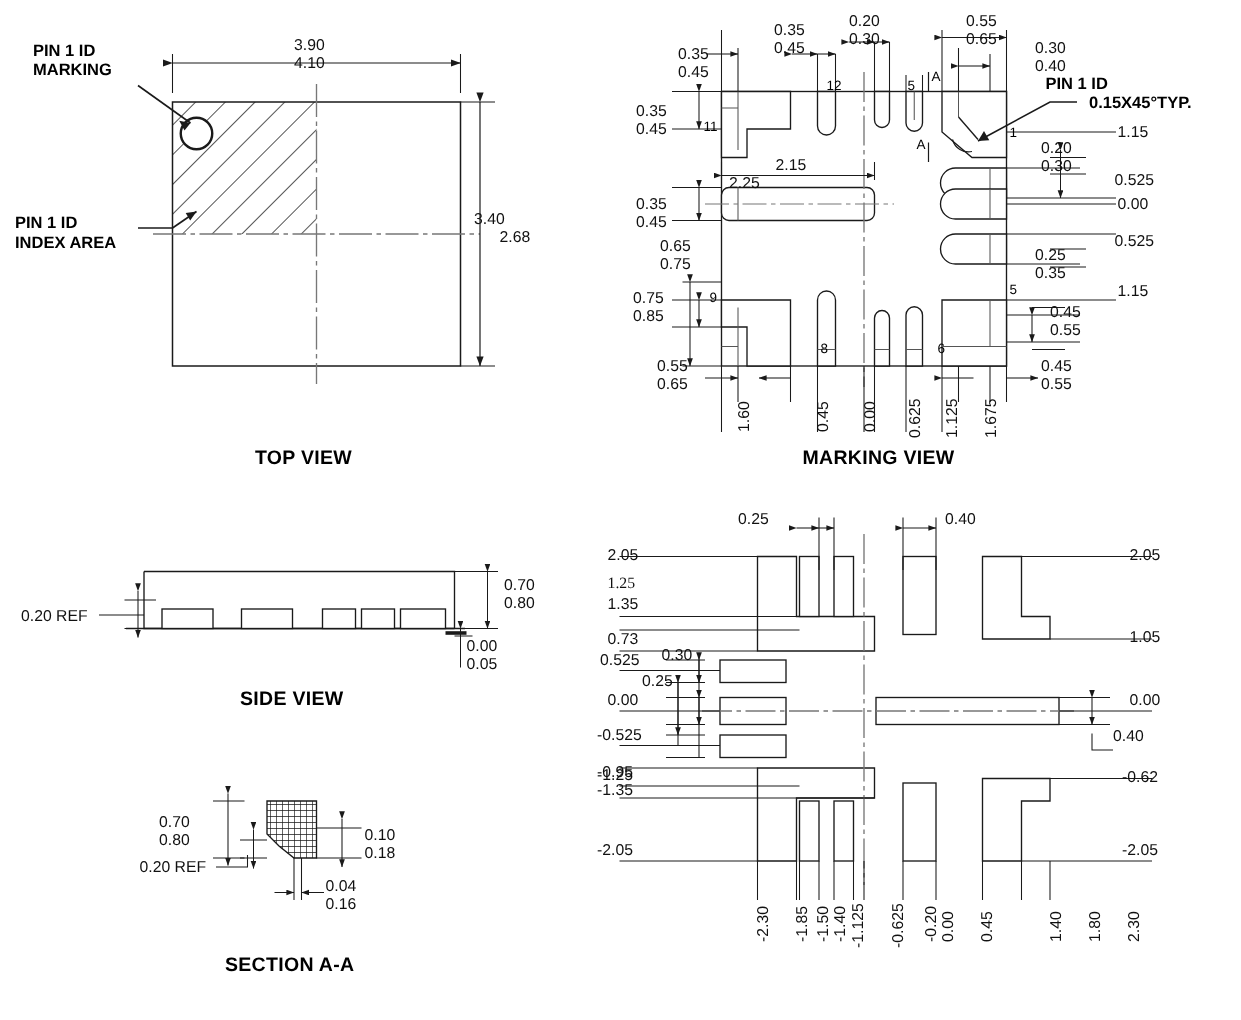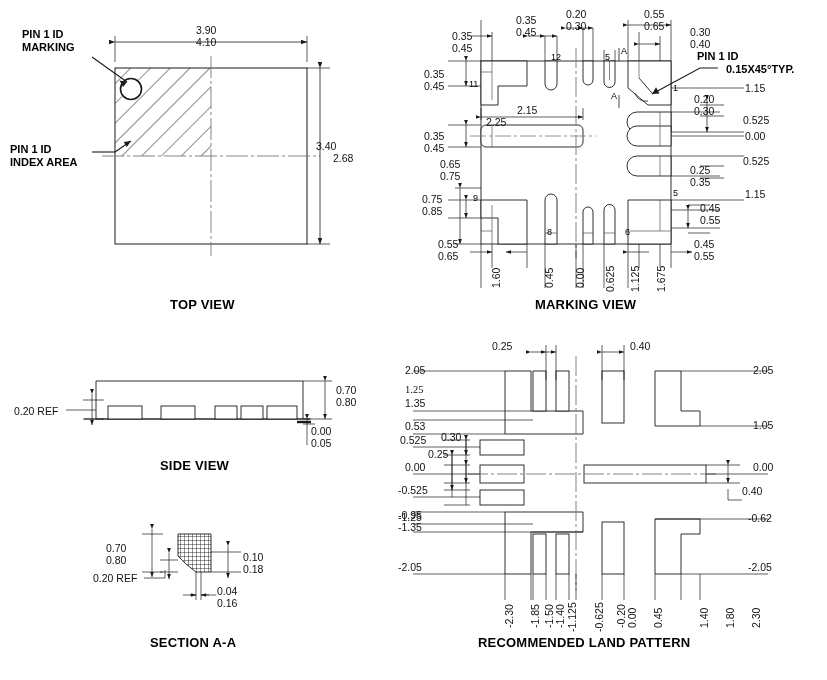--- a/index.html
+++ b/index.html
@@ -352,21 +352,21 @@
 <div class="dim" style="left:217px;top:585px;">0.04</div>
 <div class="dim" style="left:217px;top:597px;">0.16</div>
 <div class="vt" style="left:150px;top:635px;">SECTION A-A</div>
 
 <div class="dim" style="left:492px;top:340px;">0.25</div>
 <div class="dim" style="left:630px;top:340px;">0.40</div>
 
 <div class="dim" style="left:405px;top:364px;">2.05</div>
 <div class="dim" style="left:405px;top:397px;">1.35</div>
 <div class="dim" style="left:405px;top:384px;font-family:Liberation Serif, serif;">1.25</div>
-<div class="dim" style="left:405px;top:420px;">0.53</div>
+<div class="dim" style="left:405px;top:420px;">0.73</div>
 <div class="dim" style="left:400px;top:434px;">0.525</div>
 <div class="dim" style="left:405px;top:461px;">0.00</div>
 <div class="dim" style="left:398px;top:484px;">-0.525</div>
 <div class="dim" style="left:398px;top:509px;">-0.95</div>
 <div class="dim" style="left:398px;top:511px;">-1.25</div>
 <div class="dim" style="left:398px;top:521px;">-1.35</div>
 <div class="dim" style="left:398px;top:561px;">-2.05</div>
 
 <div class="dim" style="left:441px;top:431px;">0.30</div>
 <div class="dim" style="left:428px;top:448px;">0.25</div>
@@ -384,15 +384,14 @@
 <div class="dimv" style="left:554px;top:628px;">-1.40</div>
 <div class="dimv" style="left:566px;top:632px;">-1.125</div>
 <div class="dimv" style="left:593px;top:632px;">-0.625</div>
 <div class="dimv" style="left:615px;top:628px;">-0.20</div>
 <div class="dimv" style="left:626px;top:628px;">0.00</div>
 <div class="dimv" style="left:652px;top:628px;">0.45</div>
 <div class="dimv" style="left:698px;top:628px;">1.40</div>
 <div class="dimv" style="left:724px;top:628px;">1.80</div>
 <div class="dimv" style="left:750px;top:628px;">2.30</div>
 
-<div class="vt" style="left:478px;top:635px;">RECOMMENDED LAND PATTERN</div>
 
 </div>
 
 </body></html>

